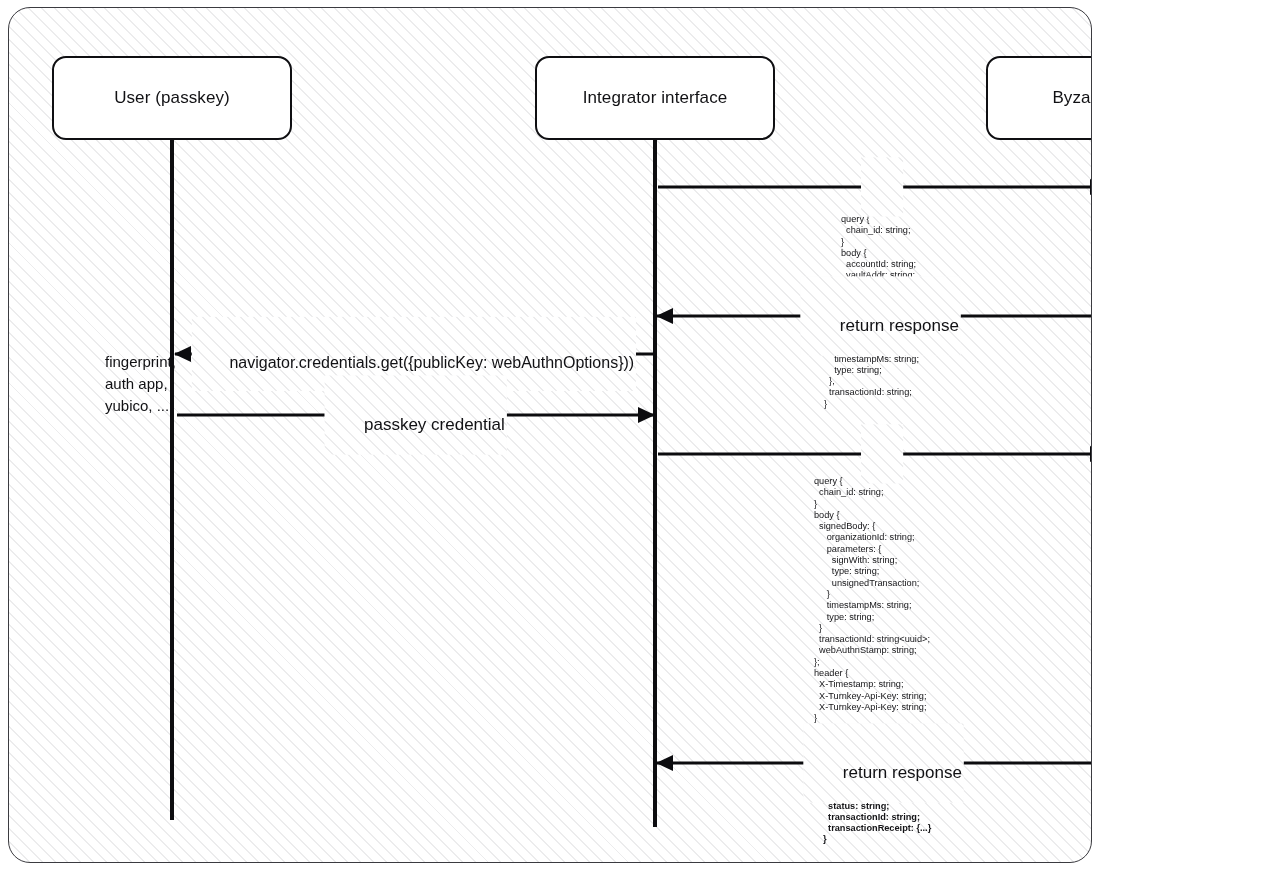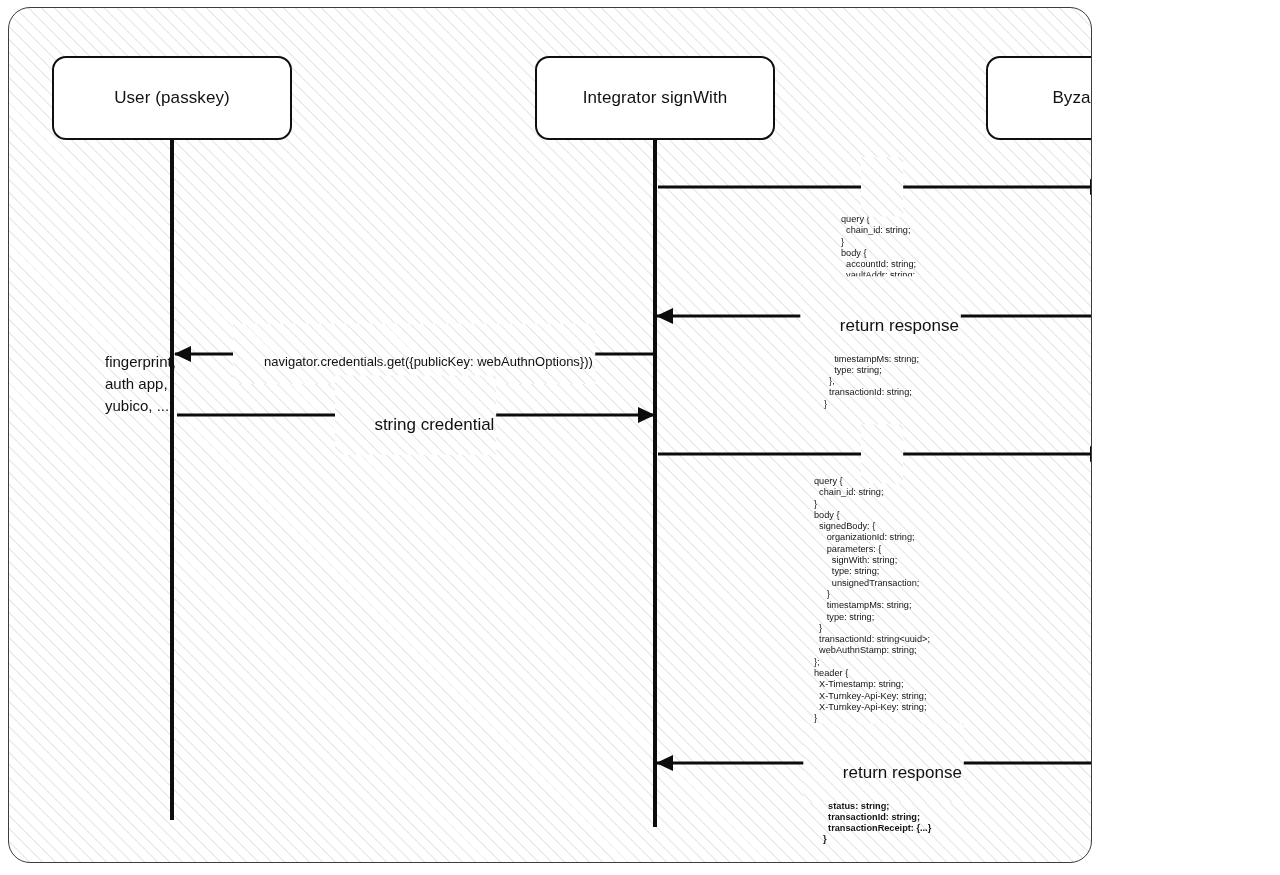--- a/index.html
+++ b/index.html
@@ -124,21 +124,21 @@
         #ffffff 0px,
         #ffffff 5px,
         #ececed 5px,
         #ececed 6.4px,
         #ffffff 6.4px,
         #ffffff 9px
     );
     z-index: -1;
   }
   .msg .label.big   { font-size: 17px; }
-  .msg .label.small { font-size: 13px; }
+  .msg .label.small { font-size: 16px; }
 
   
   .payload {
     position: absolute;
     font-family: "Liberation Sans", sans-serif;
     font-size: 9.2px;
     line-height: 11.3px;
     color: #141417;
     white-space: pre;
     z-index: 3;
@@ -162,21 +162,21 @@
   <div id="frame">
 
     <div class="lifeline" style="left:161.3px; top:132px; height:680px;"></div>
     <div class="lifeline" style="left:644.3px; top:132px; height:687px;"></div>
     <div class="lifeline" style="left:1095.3px; top:132px; height:691px;"></div>
 
     <div class="participant" style="left:43px; top:48px; width:240px; height:84px;">
       <span>User (passkey)</span>
     </div>
     <div class="participant" style="left:526px; top:48px; width:240px; height:84px;">
-      <span>Integrator signWith</span>
+      <span>Integrator interface</span>
     </div>
     <div class="participant" style="left:977px; top:48px; width:240px; height:84px;">
       <span>Byzantine API</span>
     </div>
 
     <div class="sidenote" style="left:56px; top:343px;">fingerprint,
 auth app,
 yubico, ...</div>
 
     <div class="msg right" style="left:649px; top:179px; width:448px;">
@@ -217,21 +217,21 @@
         <span class="bg"></span>
         <span>navigator.credentials.get({publicKey: webAuthnOptions}))</span>
       </div>
     </div>
 
     <div class="msg right" style="left:168px; top:407px; width:477px;">
       <div class="line"></div>
       <div class="head"></div>
       <div class="label big">
         <span class="bg"></span>
-        <span>string credential</span>
+        <span>passkey credential</span>
       </div>
     </div>
 
     <div class="msg right" style="left:649px; top:446px; width:448px;">
       <div class="line"></div>
       <div class="head"></div>
       <div class="label big">
         <span class="bg"></span>
       </div>
     </div>

